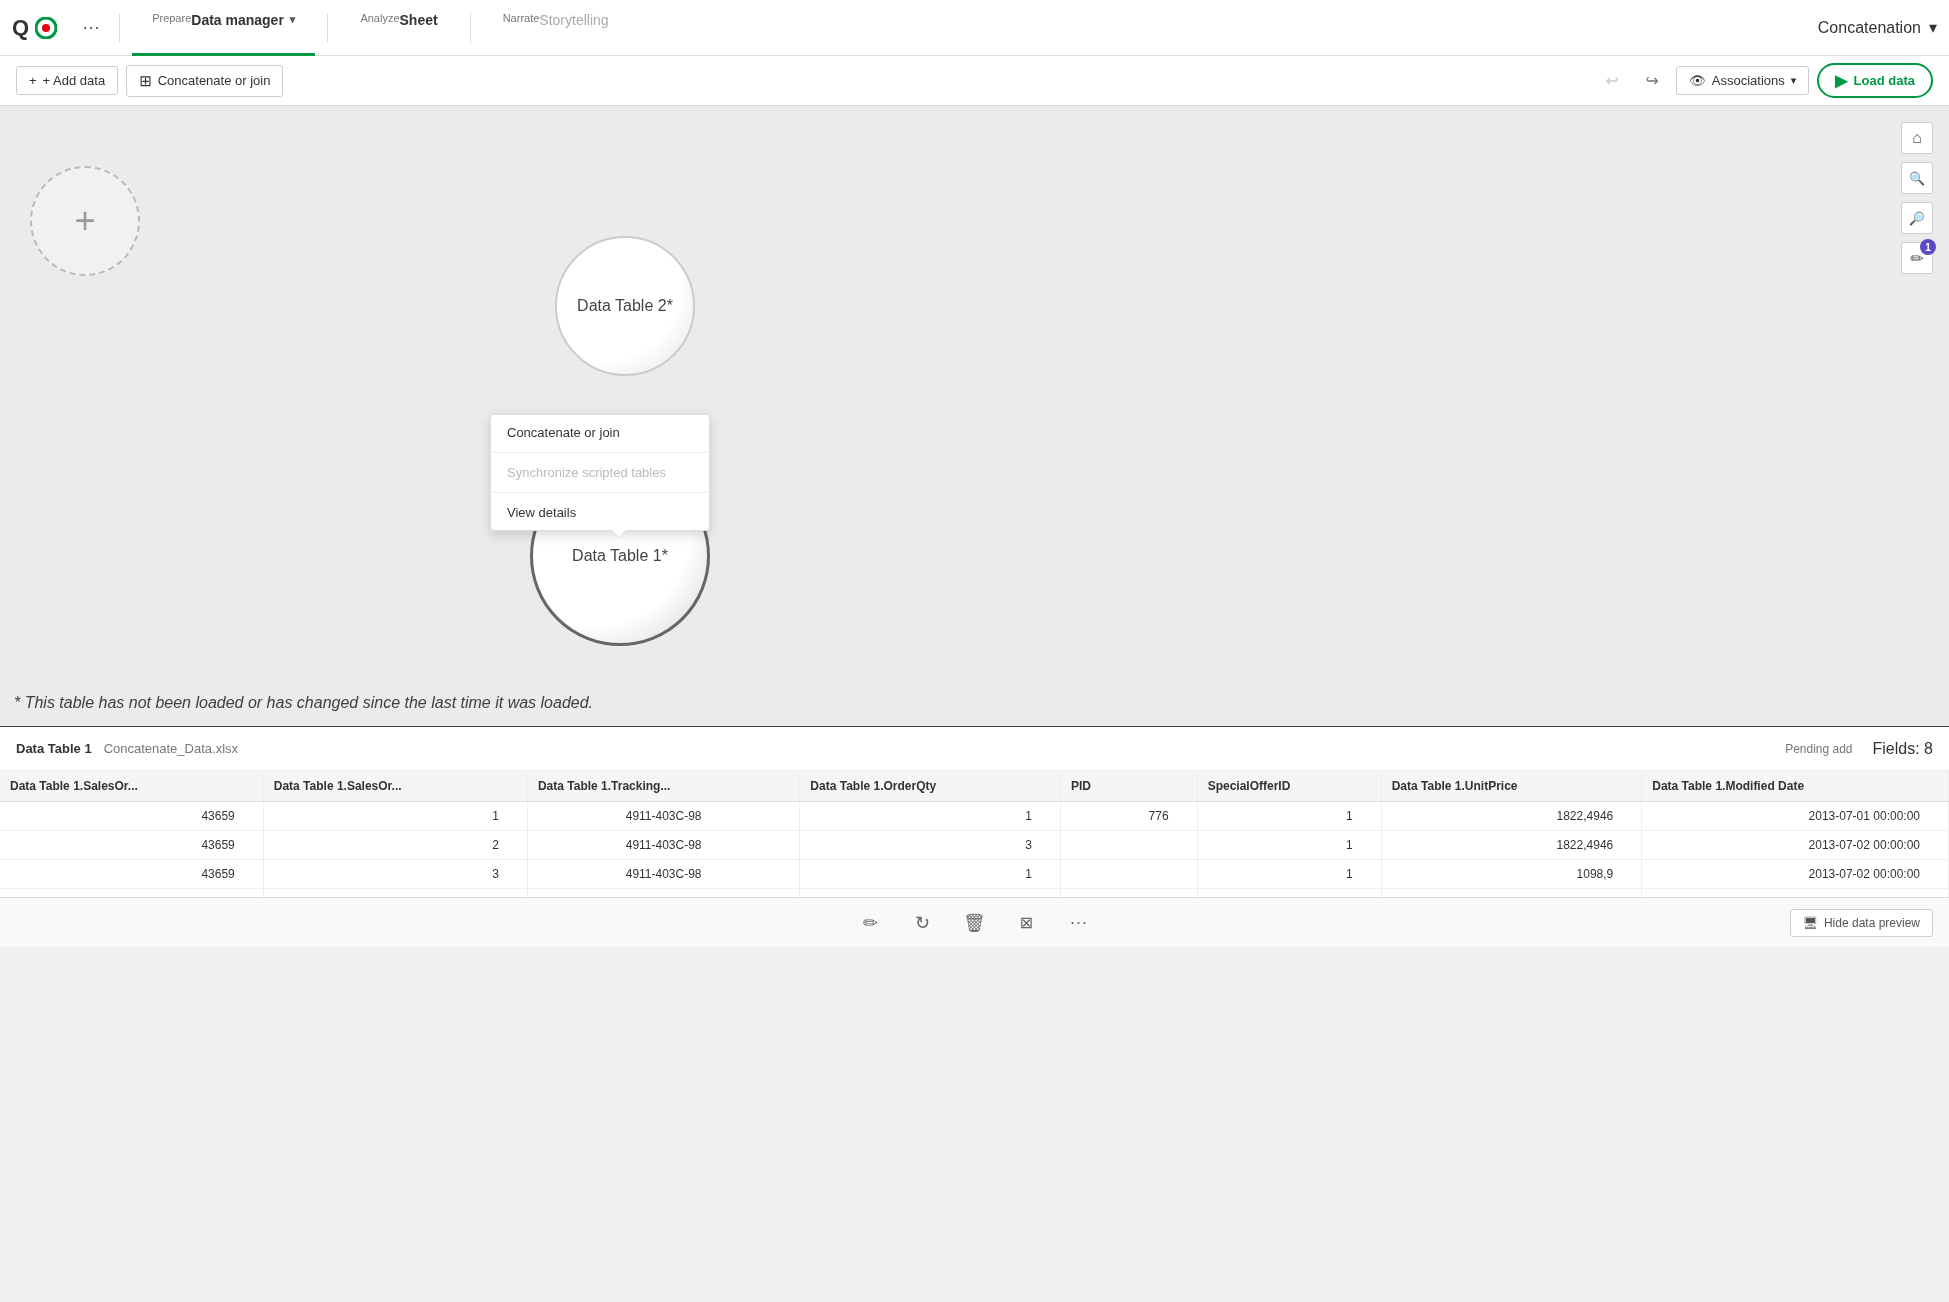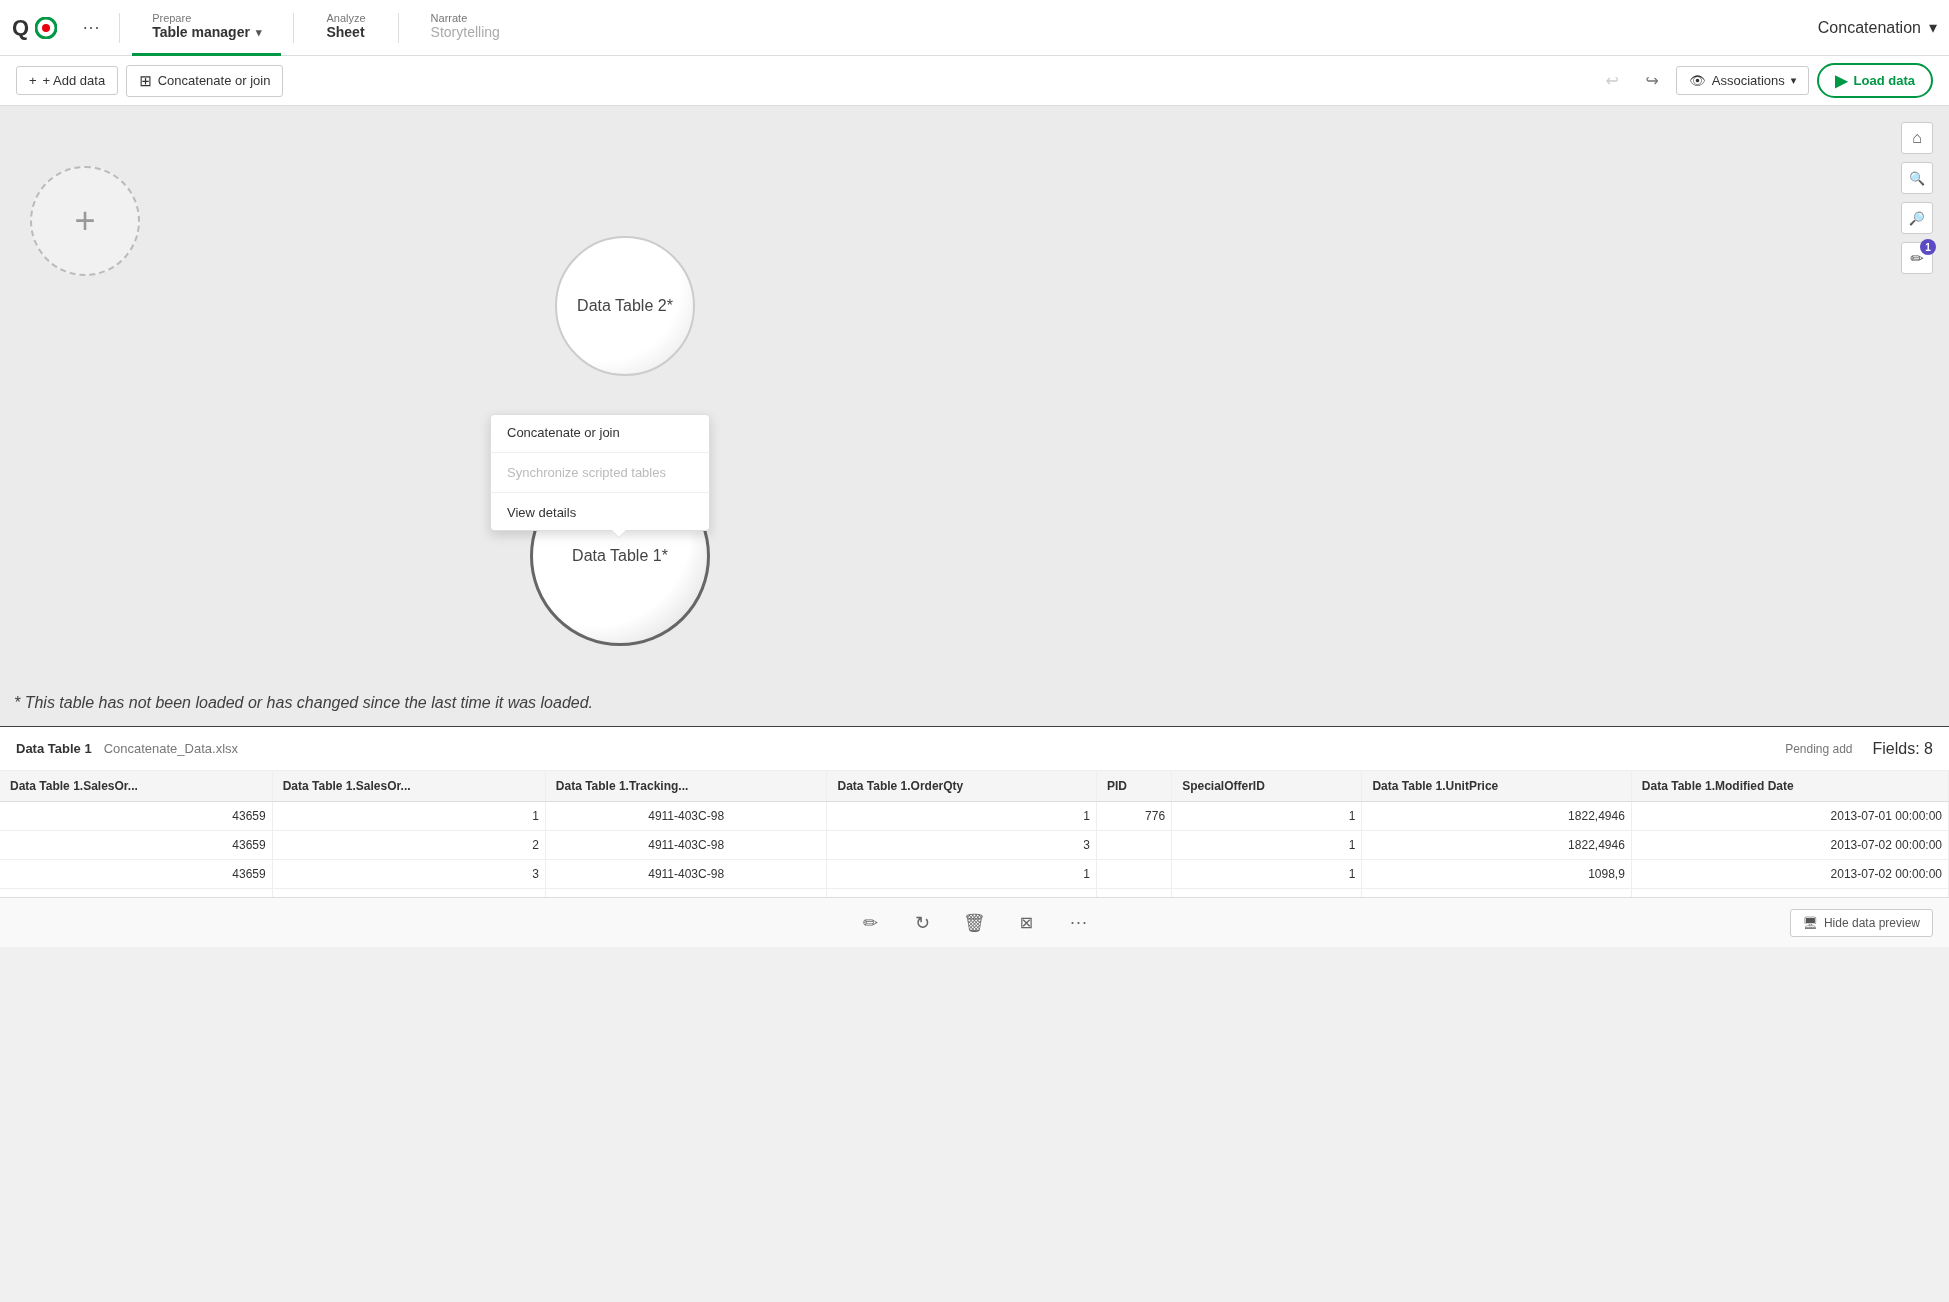--- a/index.html
+++ b/index.html
@@ -13,22 +13,22 @@
     }
     .qlik-logo {
       display: flex; align-items: center; gap: 6px;
       font-weight: 700; font-size: 20px; color: #333; margin-right: 10px;
     }
     .more-btn {
       width: 32px; height: 32px; border: none; background: none; cursor: pointer;
       font-size: 18px; color: #555; display: flex; align-items: center; justify-content: center;
     }
     .nav-section {
-      display: flex; flex-direction: column; align-items: flex-start;
-      padding: 0 20px; cursor: pointer; height: 56px; justify-content: center;
+      display: flex; flex-direction: row; align-items: flex-start;
+      padding: 12px 20px; cursor: pointer; height: 56px; justify-content: center;
       border-bottom: 3px solid transparent; position: relative;
     }
     .nav-section.active { border-bottom-color: #009845; }
     .nav-section .sub-label { font-size: 11px; color: #777; }
     .nav-section .main-label { font-size: 14px; font-weight: 600; color: #333; display: flex; align-items: center; gap: 6px; }
     .nav-section .main-label.muted { color: #aaa; font-weight: 400; }
     .nav-divider { width: 1px; height: 30px; background: #ddd; margin: 0 4px; }
     .nav-title-section {
       margin-left: auto; display: flex; align-items: center; gap: 8px;
       font-size: 16px; font-weight: 500; color: #333;
@@ -144,21 +144,21 @@
       width: 100%; border-collapse: collapse;
       font-size: 12px;
     }
     .preview-table th {
       background: #f5f5f5; border-bottom: 1px solid #ddd; border-right: 1px solid #eee;
       padding: 8px 10px; text-align: left; font-weight: 600; white-space: nowrap;
       color: #333; position: sticky; top: 0;
     }
     .preview-table td {
       border-bottom: 1px solid #eee; border-right: 1px solid #eee;
-      padding: 7px 6px; text-align: right; white-space: nowrap;
+      padding: 7px 28px; text-align: right; white-space: nowrap;
     }
     .preview-table td.left { text-align: center; }
 
     
     .context-menu {
       position: absolute; background: #fff;
       border: 1px solid #ddd; border-radius: 4px;
       box-shadow: 0 4px 12px rgba(0,0,0,0.15);
       min-width: 220px; z-index: 100;
       bottom: 195px; left: 490px;
@@ -213,21 +213,21 @@
     </svg>
   </div>
 
   <button class="more-btn">···</button>
 
   <div class="nav-divider"></div>
 
   <div class="nav-section active">
     <span class="sub-label">Prepare</span>
     <span class="main-label">
-      <span>Table manager</span>
+      <span>Data manager</span>
       <span style="font-size:11px; color:#555;">▾</span>
     </span>
   </div>
 
   <div class="nav-divider"></div>
 
   <div class="nav-section">
     <span class="sub-label">Analyze</span>
     <span class="main-label">Sheet</span>
   </div>

